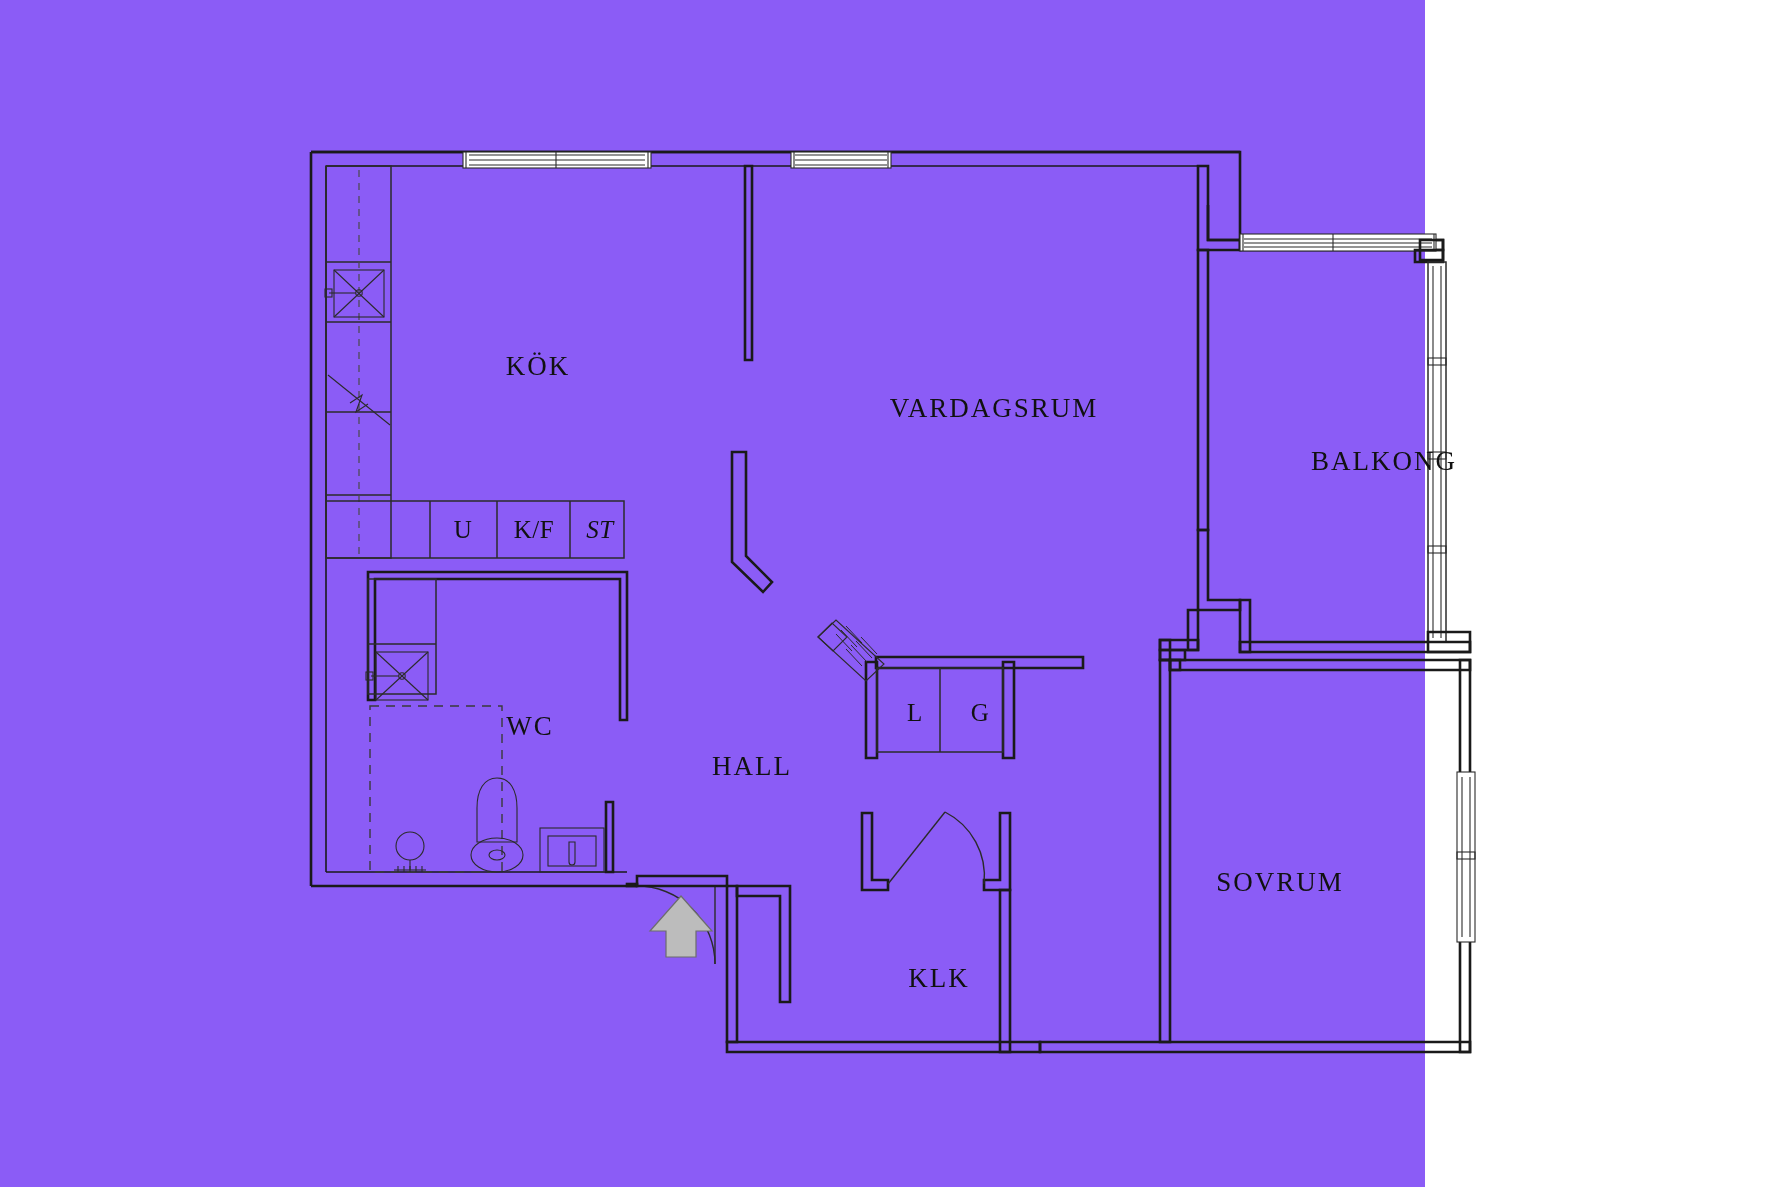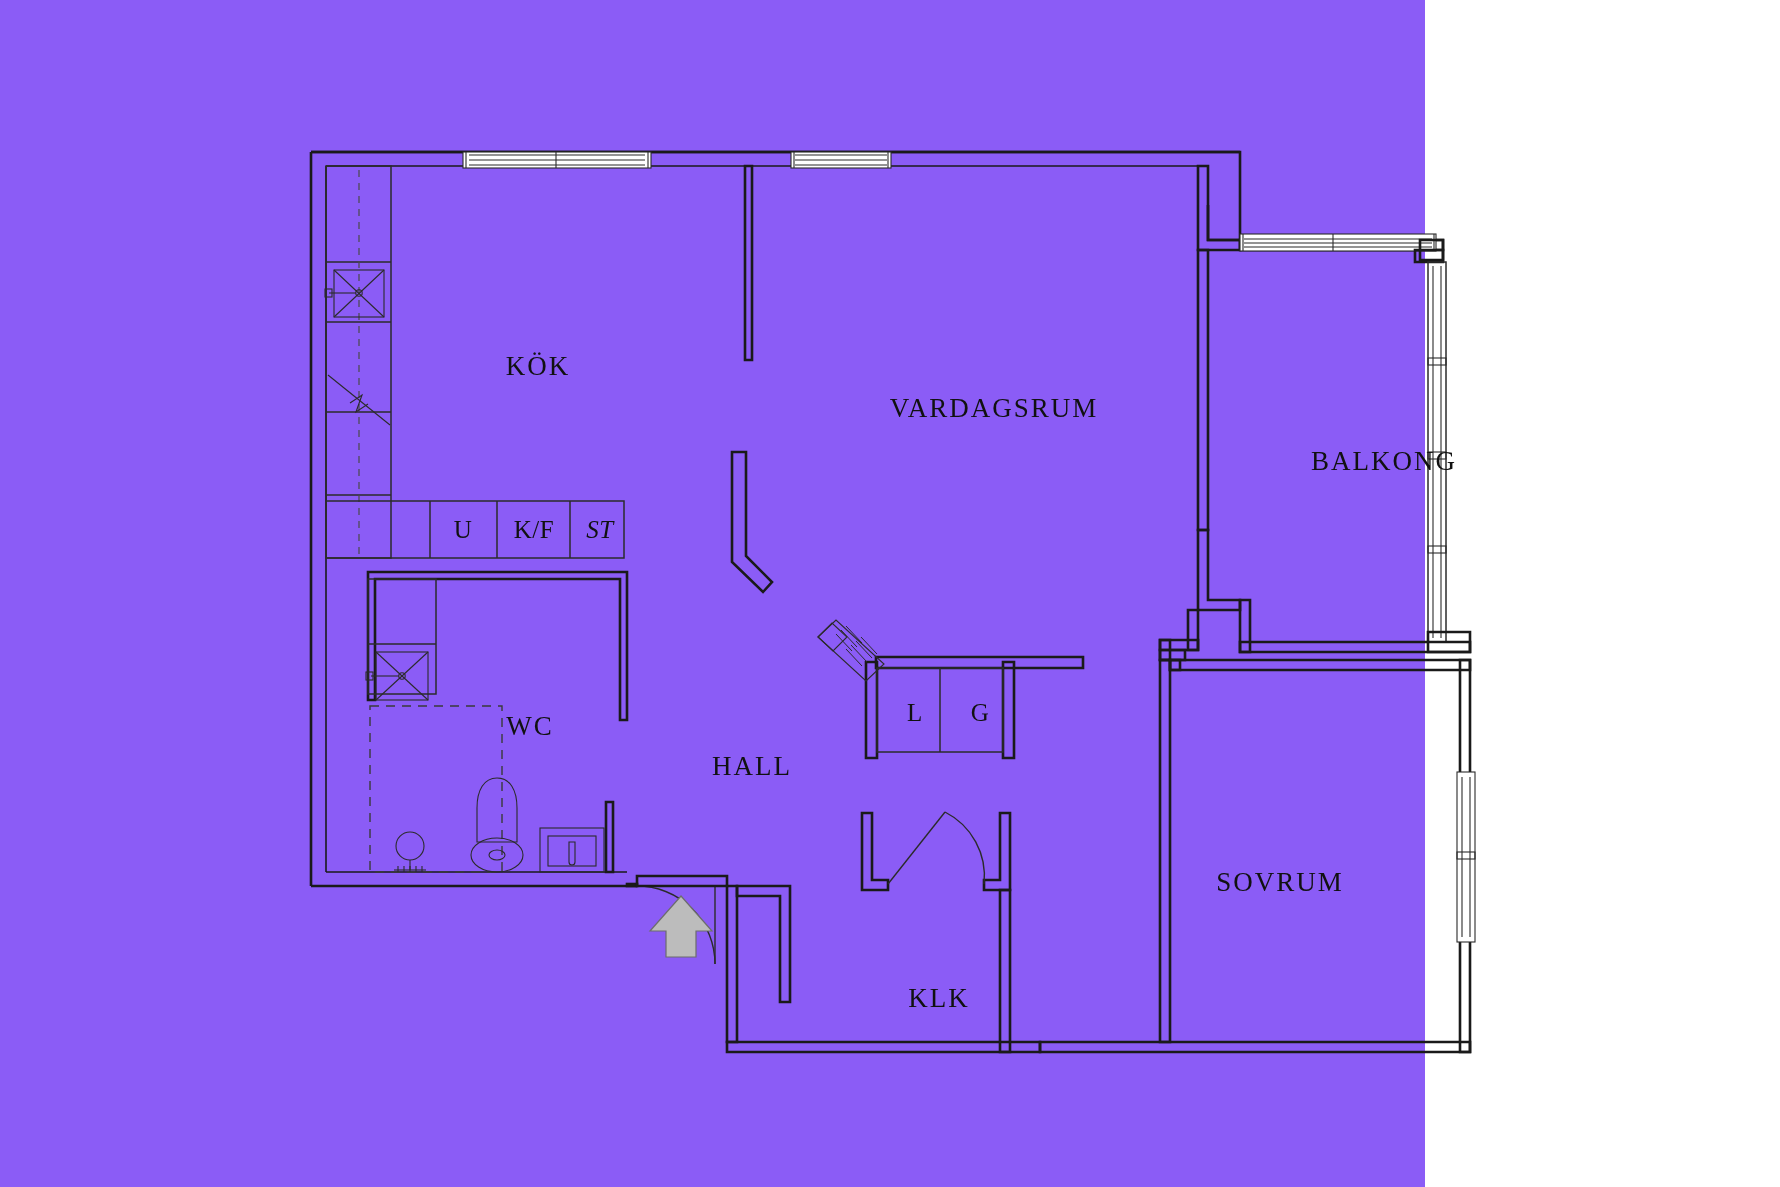--- a/index.html
+++ b/index.html
@@ -344,21 +344,21 @@
   <div class="room-label" style="left:994px; top:408px;">VARDAGSRUM</div>
 
   <div class="room-label" style="left:1384px; top:461px;">BALKONG</div>
 
   <div class="room-label" style="left:530px; top:726px;text-align:right;">WC</div>
 
   <div class="room-label" style="left:752px; top:742px;margin-top:24px;">HALL</div>
 
   <div class="room-label" style="left:1251px; top:882px;margin-left:29px;">SOVRUM</div>
 
-  <div class="room-label" style="left:939px; top:978px;margin-top:20px;">KLK</div>
+  <div class="room-label" style="left:939px; top:978px;">KLK</div>
 
   <div class="cab-label" style="left:463px; top:530px;">U</div>
 
   <div class="cab-label" style="left:534px; top:530px;">K/F</div>
 
   <div class="cab-label" style="left:600px; top:530px;font-style:italic;">ST</div>
 
   <div class="cab-label" style="left:915px; top:713px;">L</div>
 
   <div class="cab-label" style="left:980px; top:713px;">G</div>

